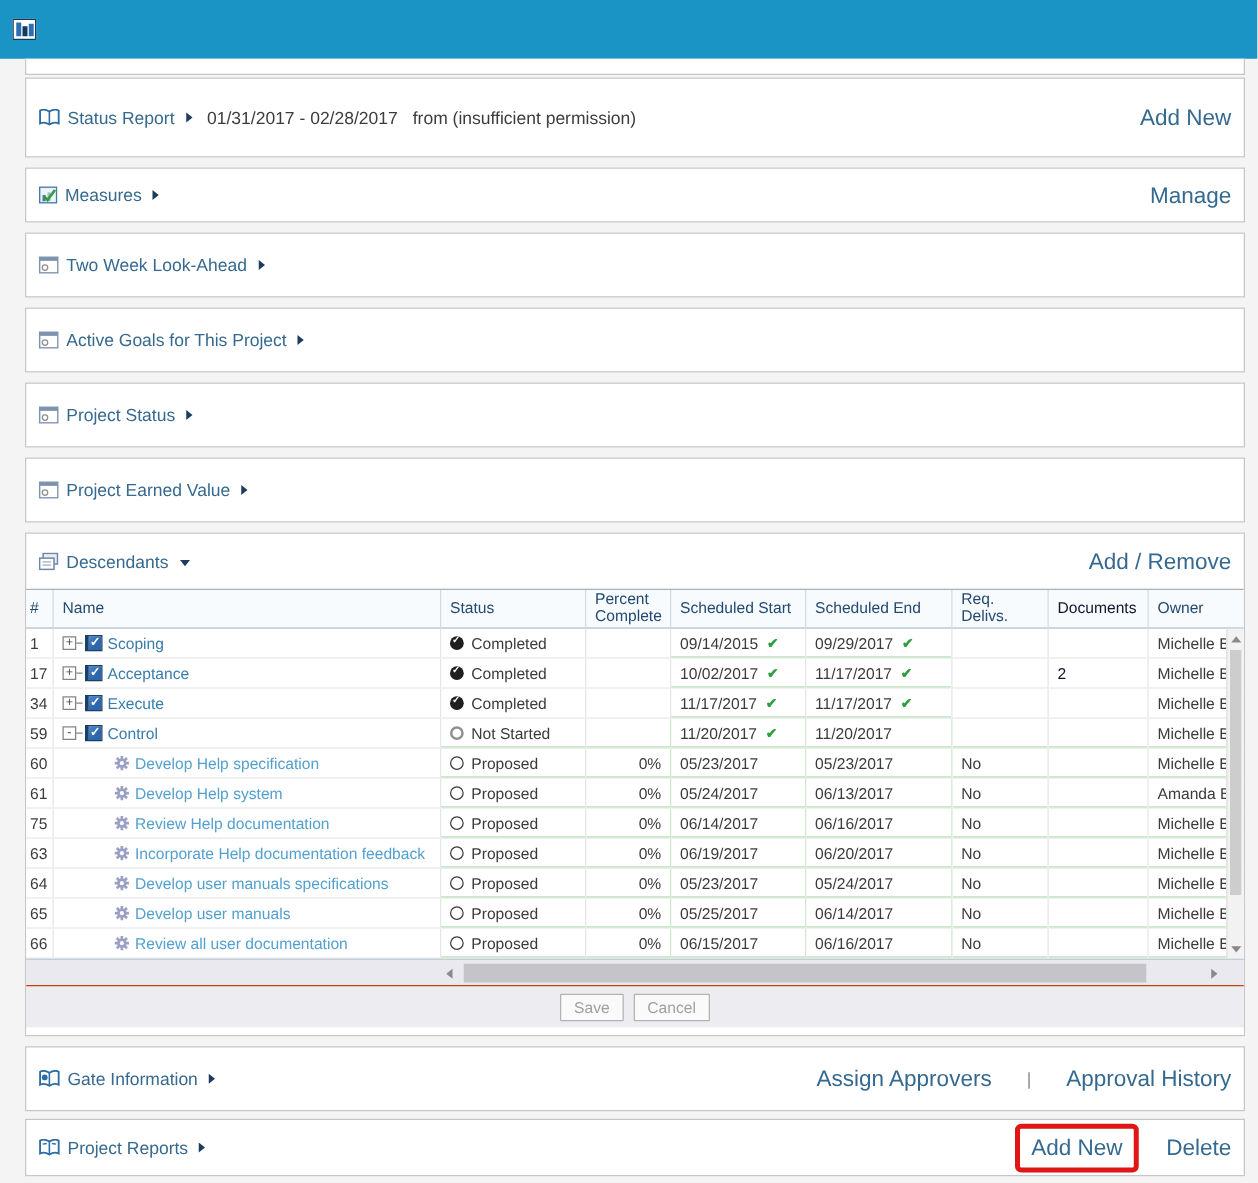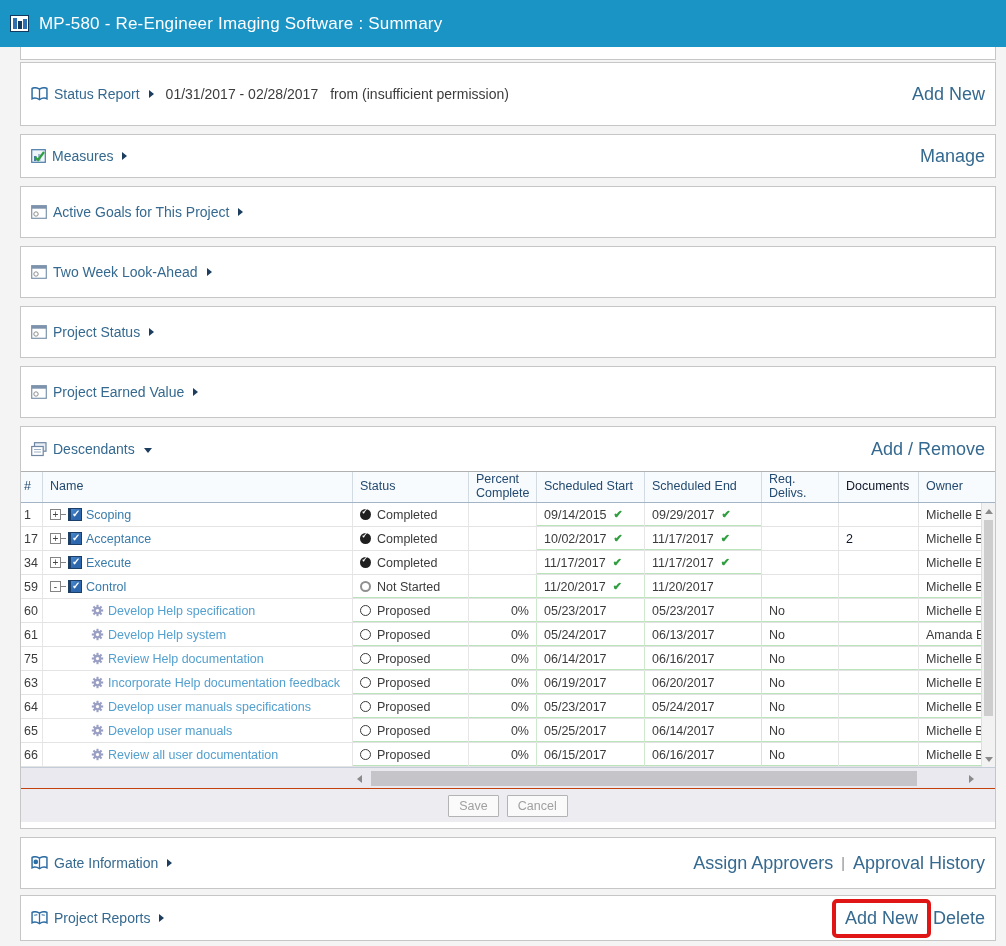--- a/index.html
+++ b/index.html
@@ -11,21 +11,21 @@
   .topbar-icon { width:19px; height:17px; background:#fff; border:1px solid #123a5e; position:relative; flex:none; }
   .topbar-icon i { position:absolute; background:#2e6fb2; }
   .topbar-icon i:nth-child(1){ left:2px; top:2px; width:4px; height:11px; }
   .topbar-icon i:nth-child(2){ left:7px; top:5px; width:4px; height:8px; background:#123a5e; }
   .topbar-icon i:nth-child(3){ left:12px; top:3px; width:4px; height:10px; }
   .topbar-title { color:#ffffff; font-size:17px; letter-spacing:.2px; }
 
   .content { padding:0 10px 0 20px; }
   .sliver { height:13px; background:#fff; border:1px solid #c6c6c6; border-top:none; }
 
-  .box { background:#fff; border:1px solid #c6c6c6; margin-top:8px; display:flex; align-items:center; padding:0 10px; }
+  .box { background:#fff; border:1px solid #c6c6c6; margin-top:8px; display:flex; align-items:center; padding:0 10px;gap:20px; }
   .box.sr { margin-top:2px; height:64px; }
   .box.m  { height:44px; }
   .box.mid{ height:52px; }
   .box.gate { height:52px;justify-content:center; }
   .box.reports { height:46px; margin-top:6px; }
 
   .sec-left { display:flex; align-items:center; gap:6px; }
   .sec-link { color:#35698f; font-size:14px; cursor:pointer; }
   .tri-r { width:0; height:0; border-left:5px solid #1c3d5e; border-top:4px solid transparent; border-bottom:4px solid transparent; margin-left:3px; }
   .tri-d { width:0; height:0; border-top:5px solid #1c3d5e; border-left:4px solid transparent; border-right:4px solid transparent; margin-left:3px; margin-top:2px; }
@@ -114,21 +114,20 @@
 </style>
 </head>
 <body>
 
 <div class="topbar">
   <span class="topbar-icon">
       <i></i>
       <i></i>
       <i></i>
     </span>
-  <span class="topbar-title">MP-580 - Re-Engineer Imaging Software : Summary</span>
 </div>
 
 <div class="content">
   <div class="sliver"></div>
 
   <div class="box sr">
     <div class="sec-left">
       <span class="icn book-icn">
         <svg width="17" height="14" viewBox="0 0 16 13">
             <path d="M1 1.2 C3 .2 6 .7 8 2 C10 .7 13 .2 15 1.2 L15 11 C13 10 10 10.5 8 11.8 C6 10.5 3 10 1 11 Z" fill="#fff" stroke="#2e6da4" stroke-width="1.4"></path>
@@ -163,35 +162,35 @@
 
   <div class="box mid">
     <div class="sec-left">
       <span class="icn win-icn">
         <svg width="16" height="14" viewBox="0 0 16 14">
             <rect x="0.7" y="0.7" width="14.6" height="12.6" fill="#fff" stroke="#7d93ad" stroke-width="1.2"></rect>
             <rect x="0.7" y="0.7" width="14.6" height="3" fill="#7d93ad"></rect>
             <circle cx="5" cy="9" r="2.2" fill="none" stroke="#8f8f8f"></circle>
           </svg>
       </span>
-      <span class="sec-link">Active Goals for This Project</span>
+      <span class="sec-link">Two Week Look-Ahead</span>
       <span class="tri-r"></span>
     </div>
   </div>
 
   <div class="box mid">
     <div class="sec-left">
       <span class="icn win-icn">
         <svg width="16" height="14" viewBox="0 0 16 14">
             <rect x="0.7" y="0.7" width="14.6" height="12.6" fill="#fff" stroke="#7d93ad" stroke-width="1.2"></rect>
             <rect x="0.7" y="0.7" width="14.6" height="3" fill="#7d93ad"></rect>
             <circle cx="5" cy="9" r="2.2" fill="none" stroke="#8f8f8f"></circle>
           </svg>
       </span>
-      <span class="sec-link">Two Week Look-Ahead</span>
+      <span class="sec-link">Active Goals for This Project</span>
       <span class="tri-r"></span>
     </div>
   </div>
 
   <div class="box mid">
     <div class="sec-left">
       <span class="icn win-icn">
         <svg width="16" height="14" viewBox="0 0 16 14">
             <rect x="0.7" y="0.7" width="14.6" height="12.6" fill="#fff" stroke="#7d93ad" stroke-width="1.2"></rect>
             <rect x="0.7" y="0.7" width="14.6" height="3" fill="#7d93ad"></rect>

